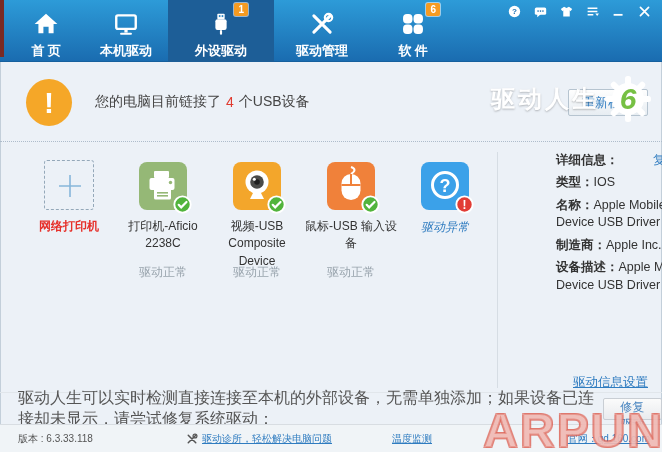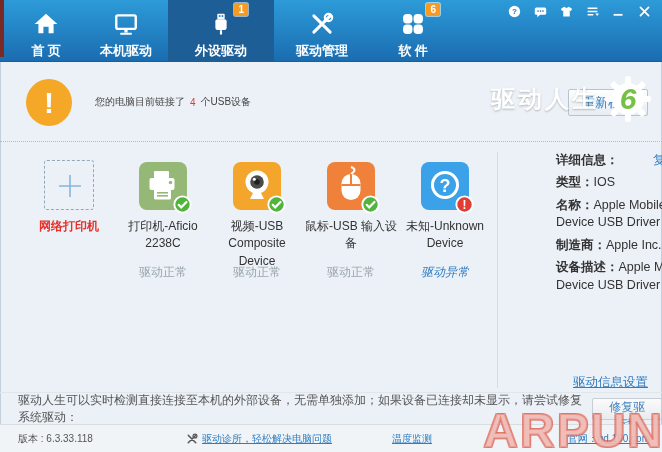--- a/index.html
+++ b/index.html
@@ -32,21 +32,21 @@
   .logo .txt { color:#fff; font-size:24px; font-weight:bold; letter-spacing:3px; text-shadow:0 1px 2px rgba(0,0,0,.25); }
   .logo .gear { width:48px; height:48px; margin-left:5px; }
 
   
   .banner { position:absolute; left:0; top:62px; width:662px; height:80px;
             border-bottom:1px dotted #aebccb; }
   .warn { position:absolute; left:26px; top:17px; width:46px; height:47px; border-radius:50%;
           background:var(--warning,#f5a728); color:#fff; font-size:30px; font-weight:bold;
           display:flex; align-items:center; justify-content:center; }
   .msg { position:absolute; left:95px; top:0; height:80px; display:flex; align-items:center;
-         font-size:10px; color:#444; }
+         font-size:14px; color:#444; }
   .msg .cnt { color:var(--count-red,#e03a2f); margin:0 5px; }
   .btn-rescan { position:absolute; right:14px; top:27px; height:27px; padding:0 13px; font-size:13px;
           color:var(--link,#2f7cc0); background:linear-gradient(#fefefe,#e7edf2);
           border:1px solid #b6c4d0; border-radius:2px; cursor:pointer; font-family:inherit; }
 
   
   .cards { position:absolute; left:22px; top:160px; width:470px; display:flex; }
   .card { width:94px; text-align:center; cursor:pointer; }
   .devbox { position:relative; width:48px; height:48px; margin:2px auto 0; border-radius:8px; }
   .devbox svg.main { position:absolute; left:0; top:0; width:48px; height:48px; }
@@ -67,21 +67,21 @@
   .details .hd .copy { margin-left:auto; color:var(--link,#2f7cc0); cursor:pointer; }
   .details .hd .x { margin-left:9px; color:#e0392f; font-weight:bold; font-size:13px; cursor:pointer; }
   .drow { margin-top:5px; line-height:1.4; }
   .drow b { font-weight:bold; }
   .link-settings { position:absolute; right:14px; top:374px; font-size:12.5px;
                    color:var(--link,#2f7cc0); text-decoration:underline; cursor:pointer; }
 
   
   .tiprow { position:absolute; left:0; top:392px; width:662px; height:32px; border-top:1px solid #e1e6eb;
             display:flex; align-items:center; padding-left:18px; }
-  .tiprow .tip { font-size:12px; color:#555; }
+  .tiprow .tip { font-size:16px; color:#555; }
   .btn-repair { margin-left:8px; height:22px; padding:0 12px; font-size:12px; color:#4a86c0;
           background:linear-gradient(#fbfbfb,#e9ebee); border:1px solid #c9ced4; border-radius:2px;
           cursor:pointer; font-family:inherit; }
 
   
   .statusbar { position:absolute; left:0; top:424px; width:662px; height:28px;
                background:#f0f4f7; border-top:1px solid #d8dde2; font-size:10px; }
   .statusbar .item { position:absolute; top:0; height:28px; display:flex; align-items:center; }
   .sb-version { left:18px; color:#555; }
   .sb-clinic { left:186px; }
@@ -300,21 +300,20 @@
         <svg class="main" viewBox="0 0 48 48">
           <rect width="48" height="48" rx="8" fill="#3ba1e9"></rect>
           <circle cx="24" cy="23" r="12.5" stroke="#fff" stroke-width="3" fill="none"></circle>
           <text x="24" y="29.5" font-size="18" font-weight="bold" fill="#fff" text-anchor="middle">?</text>
         </svg>
         <svg class="bdg" viewBox="0 0 20 20">
           <circle cx="10" cy="10" r="8.6" fill="#e23c35" stroke="#fff" stroke-width="2"></circle>
           <text x="10" y="14.6" text-anchor="middle" font-size="12.5" font-weight="bold" fill="#fff">!</text>
         </svg>
       </div>
-      <div class="lbl">未知-Unknown Device</div>
       <div class="st error">驱动异常</div>
     </div>
   </div>
 
 <div class="vdivider"></div>
 
 <div class="details">
   <div class="hd">
     <span class="ttl">详细信息：</span>
     <span class="copy">复制</span>

